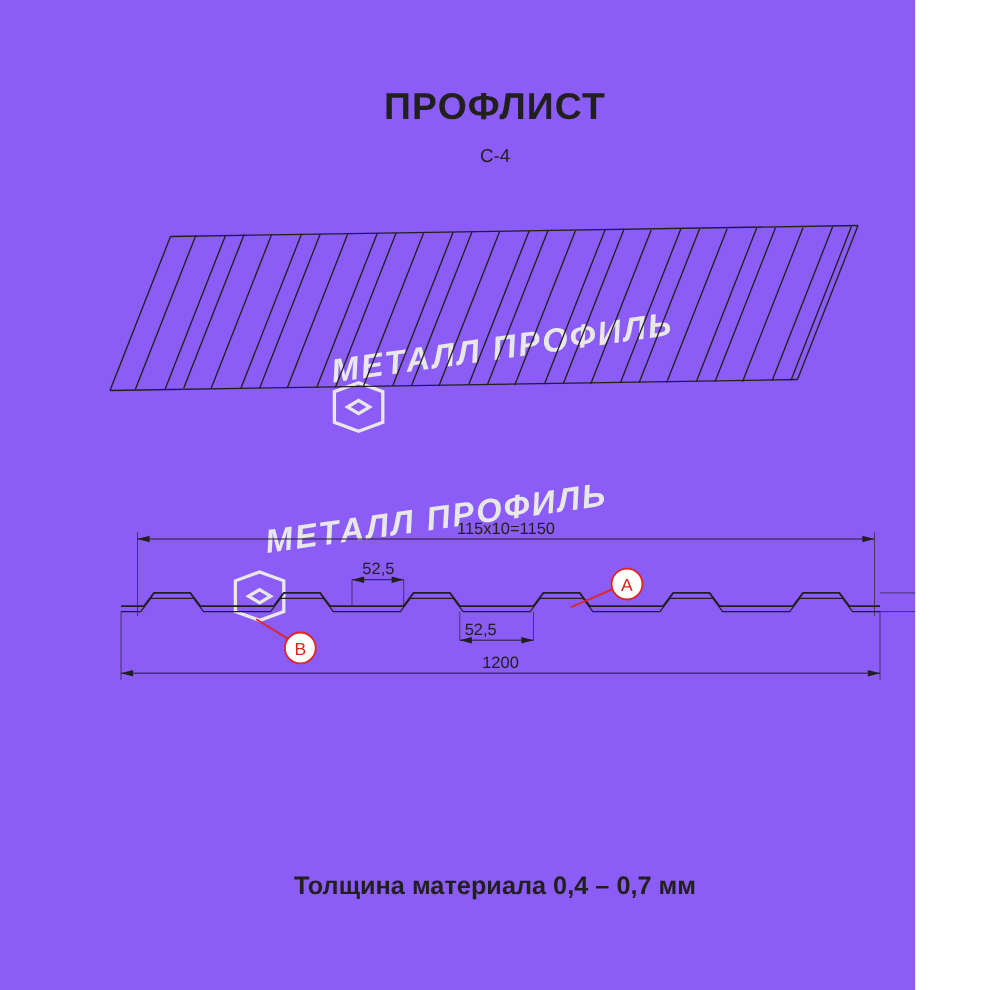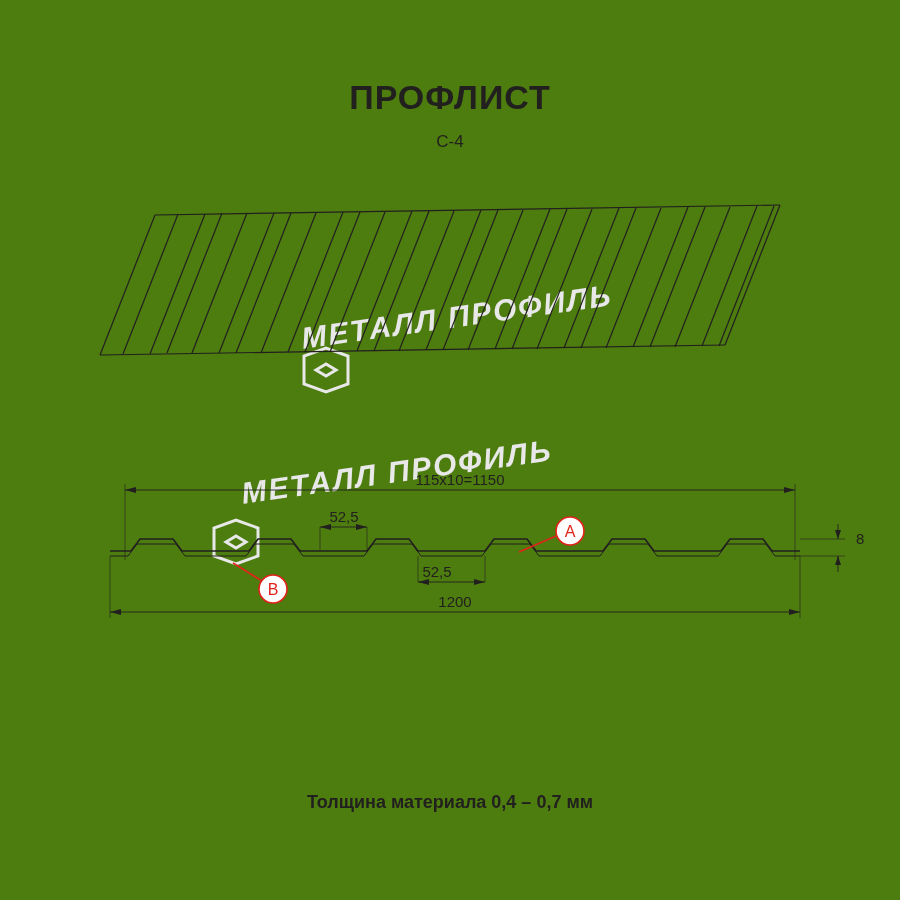--- a/index.html
+++ b/index.html
@@ -5,23 +5,23 @@
   html, body {
     margin: 0;
     padding: 0;
     background: #ffffff;
   }
   body {
     font-family: "Liberation Sans", sans-serif;
   }
   #page {
     position: relative;
-    width: 900px;
+    width: 832px;
     height: 900px;
-    background: #4d7c0f;
+    background: #8b5cf6;
     overflow: hidden;
   }
   .title {
     position: absolute;
     top: 78px;
     left: 0;
     width: 900px;
     text-align: center;
     font-size: 34px;
     font-weight: bold;
@@ -36,21 +36,21 @@
     text-align: center;
     font-size: 17px;
     color: #221f1f;
   }
   .footer-note {
     position: absolute;
     top: 792px;
     left: 0;
     width: 900px;
     text-align: center;
-    font-size: 18px;
+    font-size: 23px;
     font-weight: bold;
     color: #221f1f;
   }
   .drawing {
     position: absolute;
     top: 0;
     left: 0;
   }
   .wm {
     position: absolute;

